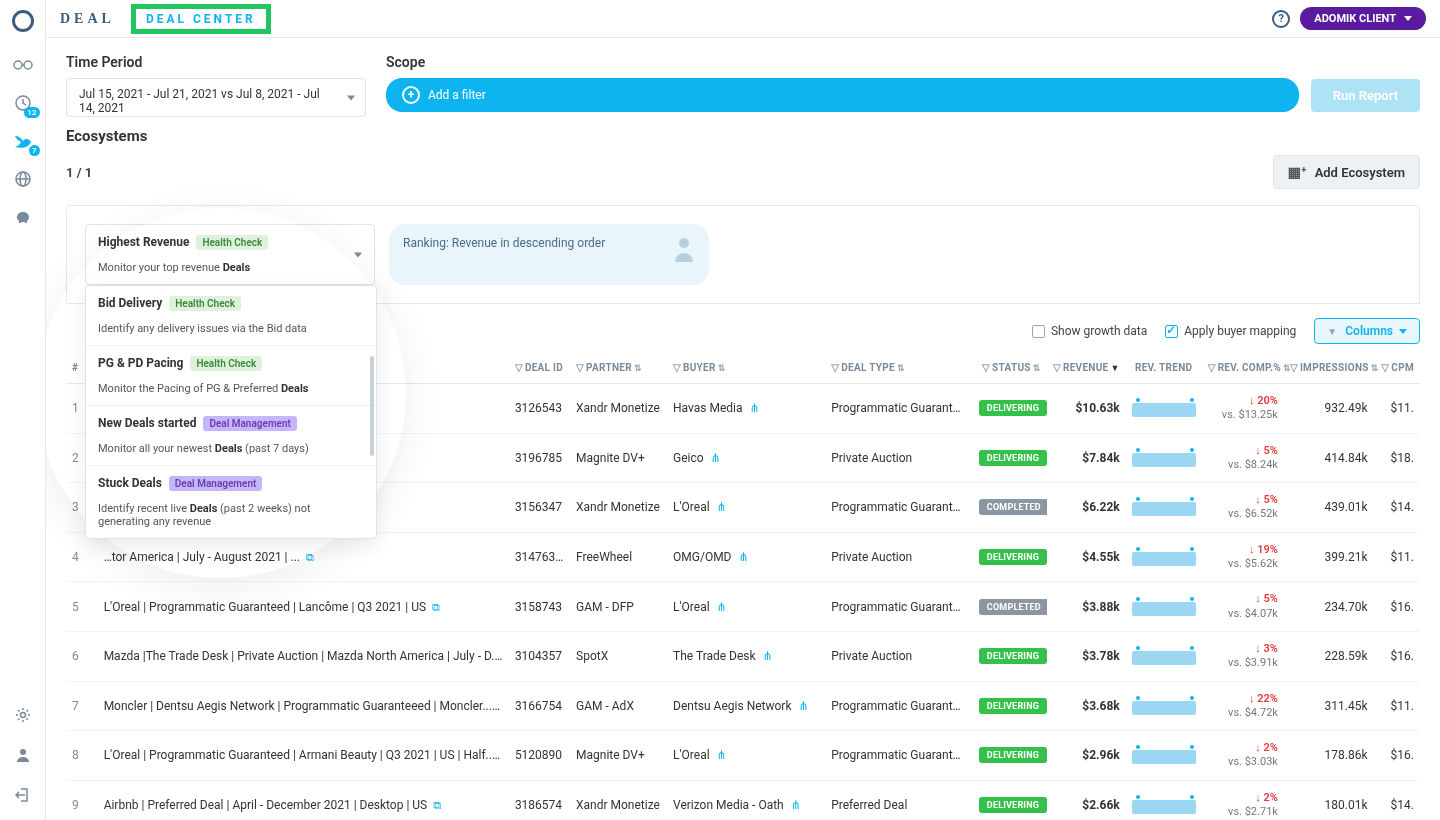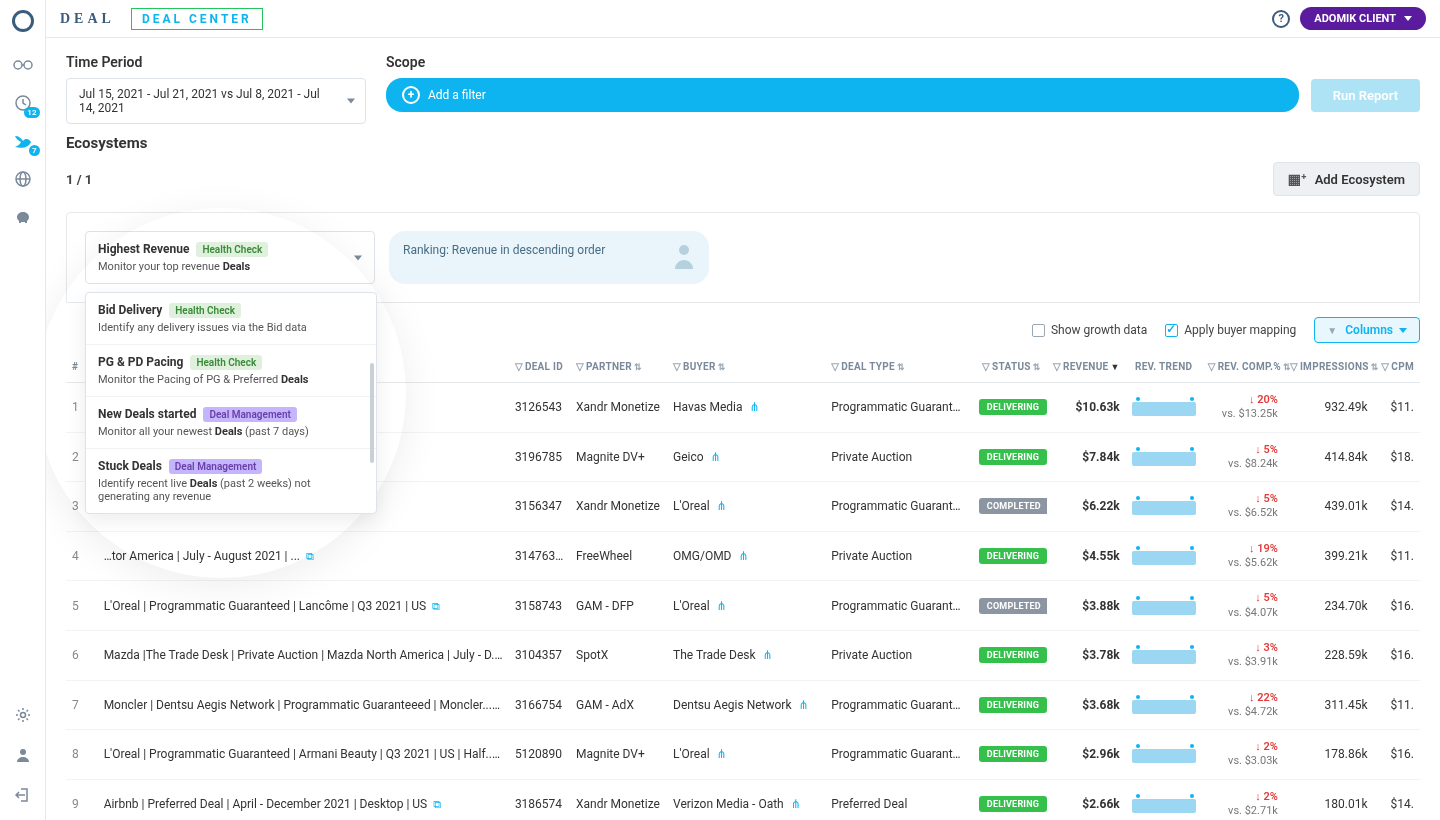--- a/index.html
+++ b/index.html
@@ -7,47 +7,47 @@
 .app { display: flex; height: 820px; width: 1440px; overflow: hidden; }
 .sidebar { width: 46px; background: #fff; border-right: 1px solid #e6e9ec; display: flex; flex-direction: column; align-items: center; padding-top: 10px; }
 .logo { width: 22px; height: 22px; border: 3px solid #3b5c7d; border-radius: 50%; margin-bottom: 20px; }
 .side-icon { width: 26px; height: 26px; display:flex; align-items:center; justify-content:center; color:#7a8a9a; margin-bottom:12px; position:relative; cursor:pointer; }
 .side-icon.active { color:#0db4f0; }
 .side-badge { position:absolute; bottom:-2px; right:-4px; background:#0db4f0; color:#fff; font-size:8px; padding:1px 3px; border-radius:7px; font-weight:600; }
 .side-bottom { margin-top:auto; margin-bottom:12px; display:flex; flex-direction:column; align-items:center; gap:14px; color:#7a8a9a; }
 .main { flex:1; display:flex; flex-direction:column; overflow:hidden; }
 .topbar { height:38px; border-bottom:1px solid #e6e9ec; display:flex; align-items:center; padding:0 14px; gap:16px; }
 .brand { font-size:14px; font-weight:700; letter-spacing:4px; color:#3b5c7d; font-family: Georgia, serif; }
-.brand-sub { border:1px solid #22c55e; color:#0db4f0; padding:3px 10px; font-size:12px; font-weight:700; letter-spacing:3px; }
+.brand-sub { border:5px solid #22c55e; color:#0db4f0; padding:3px 10px; font-size:12px; font-weight:700; letter-spacing:3px; }
 .top-right { margin-left:auto; display:flex; align-items:center; gap:10px; }
 .help-icon { width:18px; height:18px; border:2px solid #3b5c7d; border-radius:50%; display:flex; align-items:center; justify-content:center; font-size:11px; font-weight:700; color:#3b5c7d; cursor:pointer;}
 .client-pill { background:#5a1b9e; color:#fff; padding:5px 14px; border-radius:14px; font-size:11px; font-weight:700; display:flex; align-items:center; gap:8px; cursor:pointer;}
 .client-chev { width:0;height:0;border-left:4px solid transparent;border-right:4px solid transparent;border-top:5px solid #fff; }
 .content { flex:1; padding:16px 20px; overflow:hidden; background:#fff; position:relative; }
 .filters { display:flex; gap:20px; align-items:flex-start; }
 .filter-block { display:flex; flex-direction:column; gap:8px; }
 .filter-label { font-size:14px; font-weight:600; color:#333; }
-.daterange { border:1px solid #dde3e9; border-radius:4px; padding:8px 28px 8px 12px; font-size:12px; color:#333; position:relative; cursor:pointer; width:300px;}
+.daterange { border:1px solid #dde3e9; border-radius:4px; padding:8px 28px 1px 12px; font-size:12px; color:#333; position:relative; cursor:pointer; width:300px;}
 .daterange::after { content:""; position:absolute; right:10px; top:50%; width:0;height:0;border-left:4px solid transparent;border-right:4px solid transparent;border-top:5px solid #7a8a9a; transform:translateY(-50%);}
 .scope-row { display:flex; gap:12px; flex:1; align-items:center; }
 .add-filter { flex:1; background:#0db4f0; color:#fff; border-radius:16px; padding:8px 16px; display:flex; align-items:center; gap:8px; font-size:12px; cursor:pointer; }
 .add-filter-plus { width:18px;height:18px;border:2px solid #fff;border-radius:50%;display:flex;align-items:center;justify-content:center;font-weight:700; }
 .run-btn { background:#aee3f6; color:#fff; padding:9px 22px; border-radius:4px; font-size:13px; font-weight:600; cursor:pointer; }
 .section-title { font-size:15px; font-weight:700; margin-top:10px; color:#333;}
 .eco-header { display:flex; align-items:center; margin-top:10px; }
 .eco-count { font-weight:700; color:#444; font-size:13px; }
 .add-eco { margin-left:auto; background:#eef1f4; border:1px solid #e0e4e8; padding:8px 14px; border-radius:4px; font-size:13px; font-weight:600; color:#333; display:flex; align-items:center; gap:8px; cursor:pointer;}
 .add-eco-icon { font-size:14px; color:#555; }
 .eco-body { margin-top:16px; border:1px solid #e6e9ec; border-radius:4px 4px 0 0; padding:18px; display:flex; gap:14px; align-items:stretch; position:relative; }
 .eco-select { width:290px; border:1px solid #dde3e9; border-radius:4px; padding:10px 28px 10px 12px; position:relative; cursor:pointer; background:#fff;}
 .eco-select::after{content:"";position:absolute;right:12px;top:50%;width:0;height:0;border-left:4px solid transparent;border-right:4px solid transparent;border-top:5px solid #7a8a9a;transform:translateY(-50%);}
 .eco-title { font-size:12px; font-weight:700; color:#333; display:inline;}
 .eco-tag { display:inline-block; background:#dff1dd; color:#3a8a3a; font-size:10px; padding:2px 6px; border-radius:3px; margin-left:4px; font-weight:600;}
 .eco-tag.purple { background:#c4b5fd; color:#6a3fa9;}
-.eco-desc { font-size:11px; color:#555; margin-top:3px; }
+.eco-desc { font-size:11px; color:#555; margin-top:11px; }
 .eco-desc b { color:#333; }
 .eco-ranking { width:320px; background:#e9f5fb; border-radius:16px; padding:12px 14px; font-size:12px; color:#4a6d84; position:relative; }
 .eco-person { position:absolute; right:10px; top:10px; width:30px; height:30px; opacity:.35;}
 .dropdown { position:absolute; top:60px; left:-1px; width:292px; background:#fff; border:1px solid #dde3e9; border-radius:4px; box-shadow:0 6px 20px rgba(0,0,0,.08); z-index:50; }
 .dd-item { padding:10px 12px; border-bottom:1px solid #f0f2f4; cursor:pointer;}
 .dd-item:last-child{border-bottom:none;}
 .dd-scrollbar { position:absolute; right:2px; top:70px; width:4px; height:100px; background:#c9d1d8; border-radius:2px;}
 .table-controls { display:flex; justify-content:flex-end; align-items:center; gap:18px; margin-top:14px; font-size:12px; color:#444;}
 .chk { display:flex; align-items:center; gap:6px; cursor:pointer;}
 .chkbox { width:13px;height:13px;border:1.5px solid #9aa7b3;border-radius:2px;display:inline-block;}

